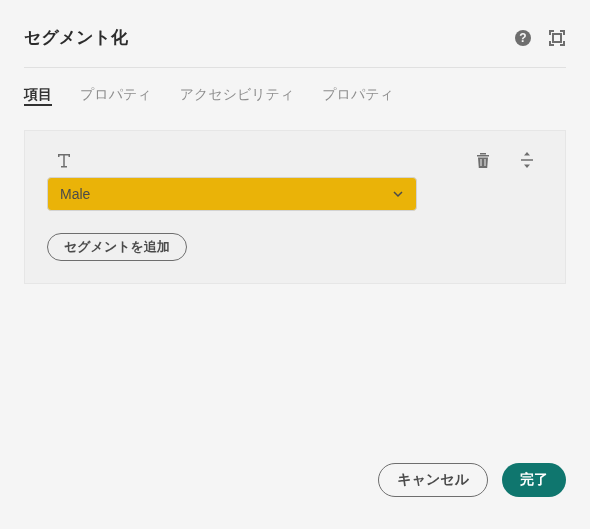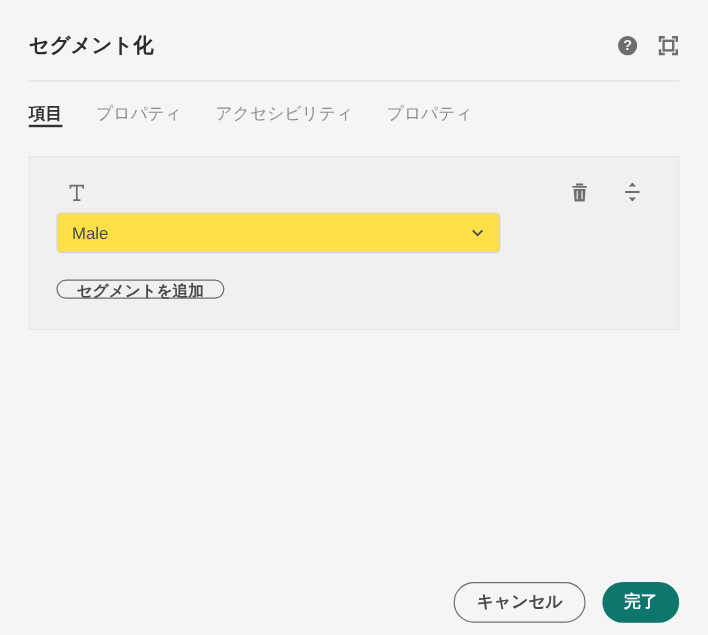--- a/index.html
+++ b/index.html
@@ -77,49 +77,49 @@
   }
   .segment-header-right {
     display: flex;
     gap: 28px;
     align-items: center;
     padding-right: 8px;
   }
   .select {
     width: 370px;
     height: 34px;
-    background: #fde047;
+    background: #eab308;
     border: 1px solid #d3d3d3;
     border-radius: 4px;
     display: flex;
     align-items: center;
     justify-content: space-between;
     padding: 0 12px;
     cursor: pointer;
   }
   .select-value {
     font-size: 14px;
     color: #4b4b4b;
   }
   .add-btn {
     margin-top: 6px;
-    height: 16px;
+    height: 28px;
     padding: 0 16px;
     border: 1.5px solid #6e6e6e;
     border-radius: 16px;
     background: transparent;
     font-size: 13px;
     font-weight: 600;
     color: #4b4b4b;
     cursor: pointer;
   }
   .footer {
     position: absolute;
     right: 24px;
-    bottom: 10px;
+    bottom: 32px;
     display: flex;
     gap: 14px;
   }
   .btn {
     height: 34px;
     padding: 0 18px;
     border-radius: 17px;
     font-size: 14px;
     font-weight: 700;
     cursor: pointer;

